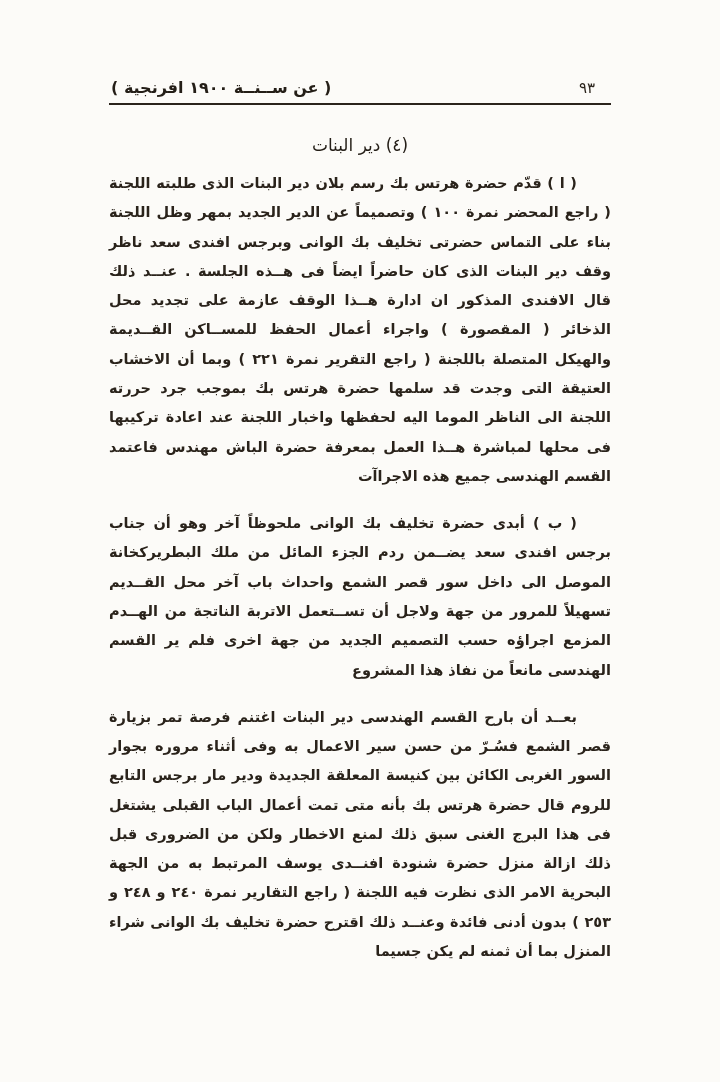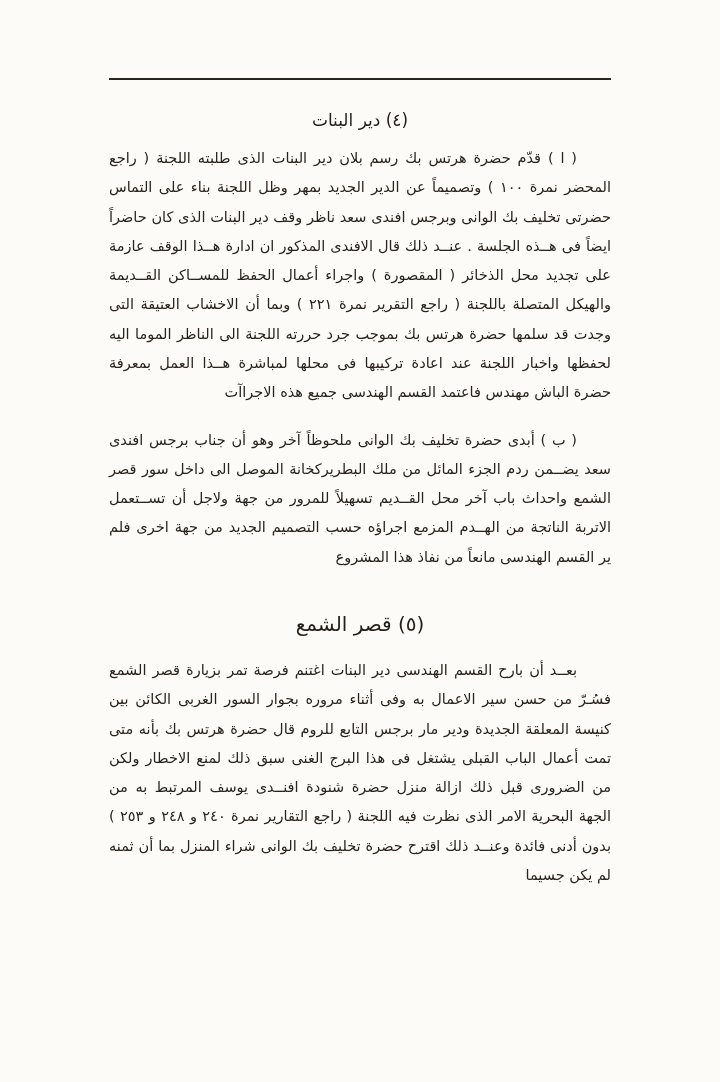--- a/index.html
+++ b/index.html
@@ -61,34 +61,38 @@
   .para {
     font-size: 14.5px;
     line-height: 2.02;
     text-align: justify;
     text-align-last: right;
     margin: 0 0 18px 0;
     color: #2a231b;
   }
   .para.indent {
     text-indent: 34px;
+    font-weight: bold;
   }
 </style>
 </head>
 <body>
 
 <div class="page">
   <div class="content">
 
+    <div class="header-row">
+      <span class="running-header">( عن ســنــة ١٩٠٠ افرنجية )</span>
+      <span class="page-number">٩٣</span>
+    </div>
     <hr class="header-rule">
 
     <h2 class="section-heading">(٤) دير البنات</h2>
 
     <p class="para indent">( ا )  قدّم حضرة هرتس بك رسم بلان دير البنات الذى طلبته اللجنة ( راجع المحضر نمرة ١٠٠ ) وتصميماً عن الدير الجديد بمهر وظل اللجنة بناء على التماس حضرتى تخليف بك الوانى وبرجس افندى سعد ناظر وقف دير البنات الذى كان حاضراً ايضاً فى هــذه الجلسة . عنــد ذلك قال الافندى المذكور ان ادارة هــذا الوقف عازمة على تجديد محل الذخائر ( المقصورة ) واجراء أعمال الحفظ للمســاكن القــديمة والهيكل المتصلة باللجنة ( راجع التقرير نمرة ٢٢١ ) وبما أن الاخشاب العتيقة التى وجدت قد سلمها حضرة هرتس بك بموجب جرد حررته اللجنة الى الناظر الموما اليه لحفظها واخبار اللجنة عند اعادة تركيبها فى محلها لمباشرة هــذا العمل بمعرفة حضرة الباش مهندس فاعتمد القسم الهندسى جميع هذه الاجراآت</p>
 
     <p class="para indent">( ب )  أبدى حضرة تخليف بك الوانى ملحوظاً آخر وهو أن جناب برجس افندى سعد يضــمن ردم الجزء المائل من ملك البطريركخانة الموصل الى داخل سور قصر الشمع واحداث باب آخر محل القــديم تسهيلاً للمرور من جهة ولاجل أن تســتعمل الاتربة الناتجة من الهــدم المزمع اجراؤه حسب التصميم الجديد من جهة اخرى فلم ير القسم الهندسى مانعاً من نفاذ هذا المشروع</p>
 
-    <h2 class="section-heading large">(٥) قصر الشمع</h2>
 
     <p class="para indent">بعــد أن بارح القسم الهندسى دير البنات اغتنم فرصة تمر بزيارة قصر الشمع فسُـرّ من حسن سير الاعمال به وفى أثناء مروره بجوار السور الغربى الكائن بين كنيسة المعلقة الجديدة ودير مار برجس التابع للروم قال حضرة هرتس بك بأنه متى تمت أعمال الباب القبلى يشتغل فى هذا البرج الغنى سبق ذلك لمنع الاخطار ولكن من الضرورى قبل ذلك ازالة منزل حضرة شنودة افنــدى يوسف المرتبط به من الجهة البحرية الامر الذى نظرت فيه اللجنة ( راجع التقارير نمرة ٢٤٠ و ٢٤٨ و ٢٥٣ ) بدون أدنى فائدة وعنــد ذلك اقترح حضرة تخليف بك الوانى شراء المنزل بما أن ثمنه لم يكن جسيما</p>
 
   </div>
 </div>
 
 </body></html>

